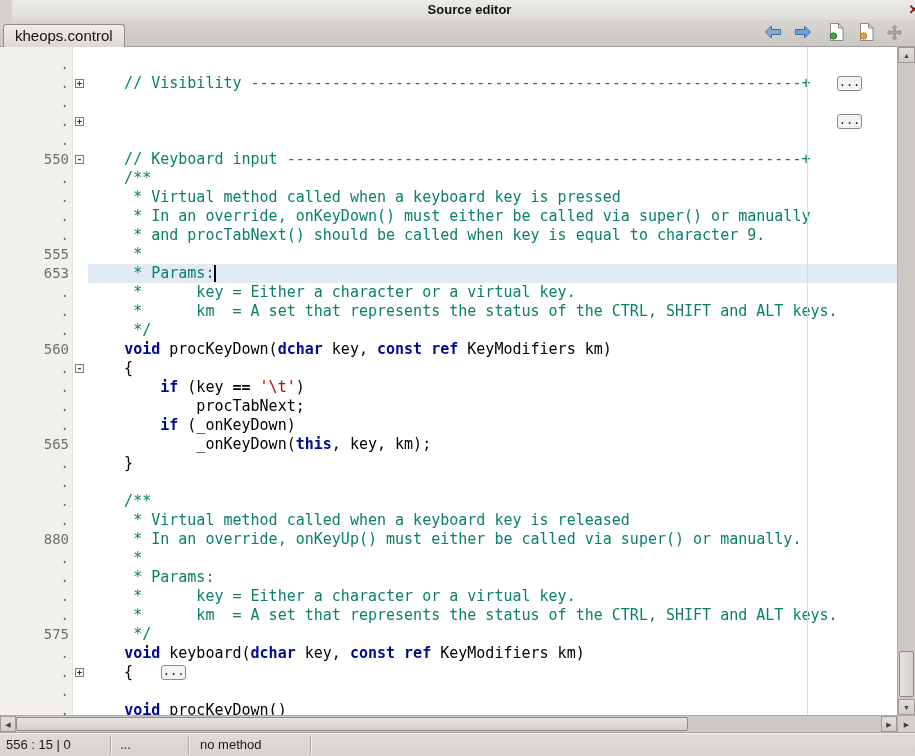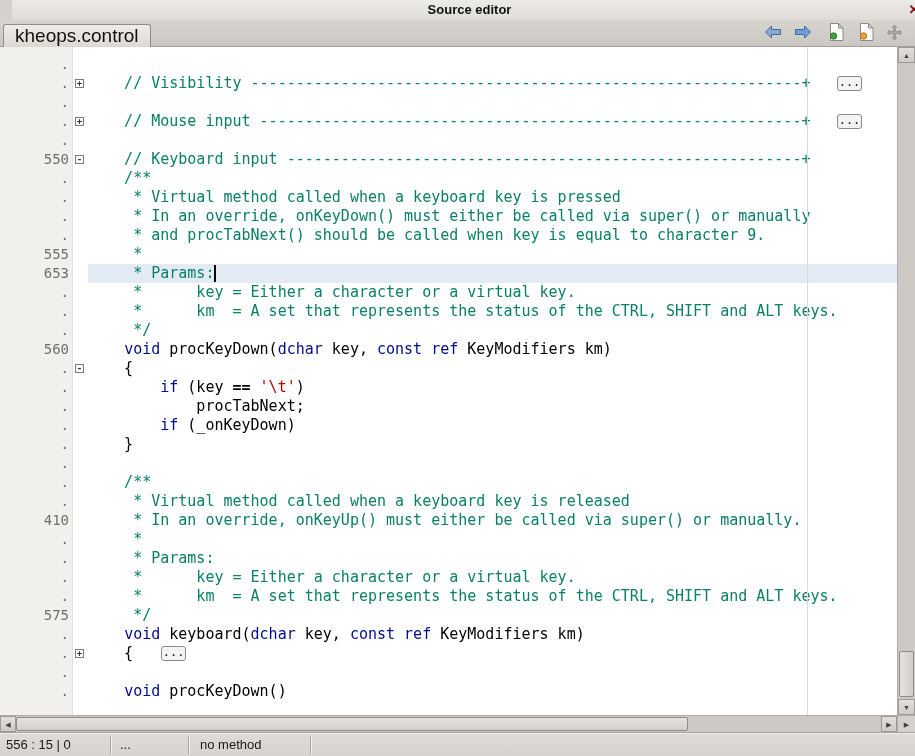--- a/index.html
+++ b/index.html
@@ -11,40 +11,40 @@
     background:linear-gradient(#EDEBE8,#D6D3CF);border-bottom:1px solid #B7B4B0;
     text-align:center;font-size:13px;font-weight:bold;line-height:20px;color:#111}
   .close-btn{position:absolute;right:5px;top:0;width:16px;height:20px;line-height:20px;
     text-align:center;color:#7D1010;font-weight:bold;font-size:13px}
 
   
   .tabbar{position:absolute;left:0;top:20px;width:915px;height:27px;
     background:linear-gradient(#D8D5D1,#CBC7C3);border-bottom:1px solid #A39F9B}
   .tab{position:absolute;left:3px;top:4px;height:23px;padding:0 11px;
     background:linear-gradient(#EFEDEA,#DCD9D5);border:1px solid #908D89;border-bottom:none;
-    border-radius:3px 3px 0 0;font-size:19px;line-height:22px;color:#111}
+    border-radius:3px 3px 0 0;font-size:15px;line-height:22px;color:#111}
   .tbicon{position:absolute;top:4px;width:22px;height:20px;display:flex;align-items:center;justify-content:center}
 
   
   .editor{position:absolute;left:0;top:47px;width:897px;height:668px;overflow:hidden;
     background:linear-gradient(to right,#F1F0ED 0,#F1F0ED 73px,#FFFFFF 73px)}
   .gutline{position:absolute;left:72px;top:0;bottom:0;width:1px;background:#E3E1DD}
   .rows{position:absolute;left:0;top:8px;right:0}
   .crow{display:flex;height:19px}
   .gut{width:73px;padding-right:4px;text-align:right;
     font-family:"DejaVu Sans Mono",monospace;font-size:14px;line-height:19px;color:#6F6F68}
   .foldcol{width:15px;position:relative}
   .fbox{position:absolute;left:2px;top:5px;width:9px;height:9px;border:1px solid #7C7C7C;
     background:#FCFCFC;font-family:"DejaVu Sans Mono",monospace;font-size:9px;line-height:7px;
     text-align:center;color:#333;font-weight:bold}
   .codecell{flex:1;position:relative;font-family:"DejaVu Sans Mono",monospace;
     font-size:15px;line-height:19px;white-space:pre;color:#000}
   .crow.current .codecell{background:#E2EBF4}
   .tok-c{color:#0B8068;}
-  .tok-k{color:#000A8C;font-weight:normal}
+  .tok-k{color:#000A8C;font-weight:bold}
   .tok-s{color:#BB0000}
   .tok-o{font-weight:bold}
   .tok-p{color:#000}
   .caret{position:absolute;top:1px;width:2px;height:17px;background:#000}
   .ell{display:inline-block;width:25px;height:15px;border:1px solid #8B8B8B;border-radius:3px;
     background:#F4F3F1;font-family:"DejaVu Sans Mono",monospace;font-size:12px;line-height:11px;
     text-align:center;color:#222;font-style:normal;vertical-align:middle}
   .ell.right{position:absolute;left:749px;top:2px}
   .ell.inline{margin-left:28px}
   .marginline{position:absolute;left:807px;top:0;bottom:0;width:1px;background:#DBDBDB}
@@ -144,21 +144,21 @@
       <div class="crow">
         <div class="gut">.</div>
         <div class="foldcol"></div>
         <div class="codecell"></div>
       </div>
       <div class="crow">
         <div class="gut">.</div>
         <div class="foldcol">
           <span class="fbox">+</span>
         </div>
-        <div class="codecell"><span class="tok-c">    // Mouse input ------------------------------------------------------------+</span><span class="ell right">...</span></div>
+        <div class="codecell"><span class="ell right">...</span></div>
       </div>
       <div class="crow">
         <div class="gut">.</div>
         <div class="foldcol"></div>
         <div class="codecell"></div>
       </div>
       <div class="crow">
         <div class="gut">550</div>
         <div class="foldcol">
           <span class="fbox">-</span>
@@ -231,41 +231,46 @@
         <div class="gut">.</div>
         <div class="foldcol"></div>
         <div class="codecell"><span class="tok-p">            procTabNext;</span></div>
       </div>
       <div class="crow">
         <div class="gut">.</div>
         <div class="foldcol"></div>
         <div class="codecell"><span class="tok-p">        </span><span class="tok-k">if</span><span class="tok-p"> (_onKeyDown)</span></div>
       </div>
       <div class="crow">
+        <div class="gut">565</div>
+        <div class="foldcol"></div>
+        <div class="codecell"><span class="tok-p">            _onKeyDown(</span><span class="tok-k">this</span><span class="tok-p">, key, km);</span></div>
+      </div>
+      <div class="crow">
         <div class="gut">.</div>
         <div class="foldcol"></div>
         <div class="codecell"><span class="tok-p">    }</span></div>
       </div>
       <div class="crow">
         <div class="gut">.</div>
         <div class="foldcol"></div>
         <div class="codecell"></div>
       </div>
       <div class="crow">
         <div class="gut">.</div>
         <div class="foldcol"></div>
         <div class="codecell"><span class="tok-c">    /**</span></div>
       </div>
       <div class="crow">
         <div class="gut">.</div>
         <div class="foldcol"></div>
         <div class="codecell"><span class="tok-c">     * Virtual method called when a keyboard key is released</span></div>
       </div>
       <div class="crow">
-        <div class="gut">410</div>
+        <div class="gut">880</div>
         <div class="foldcol"></div>
         <div class="codecell"><span class="tok-c">     * In an override, onKeyUp() must either be called via super() or manually.</span></div>
       </div>
       <div class="crow">
         <div class="gut">.</div>
         <div class="foldcol"></div>
         <div class="codecell"><span class="tok-c">     *</span></div>
       </div>
       <div class="crow">
         <div class="gut">.</div>

